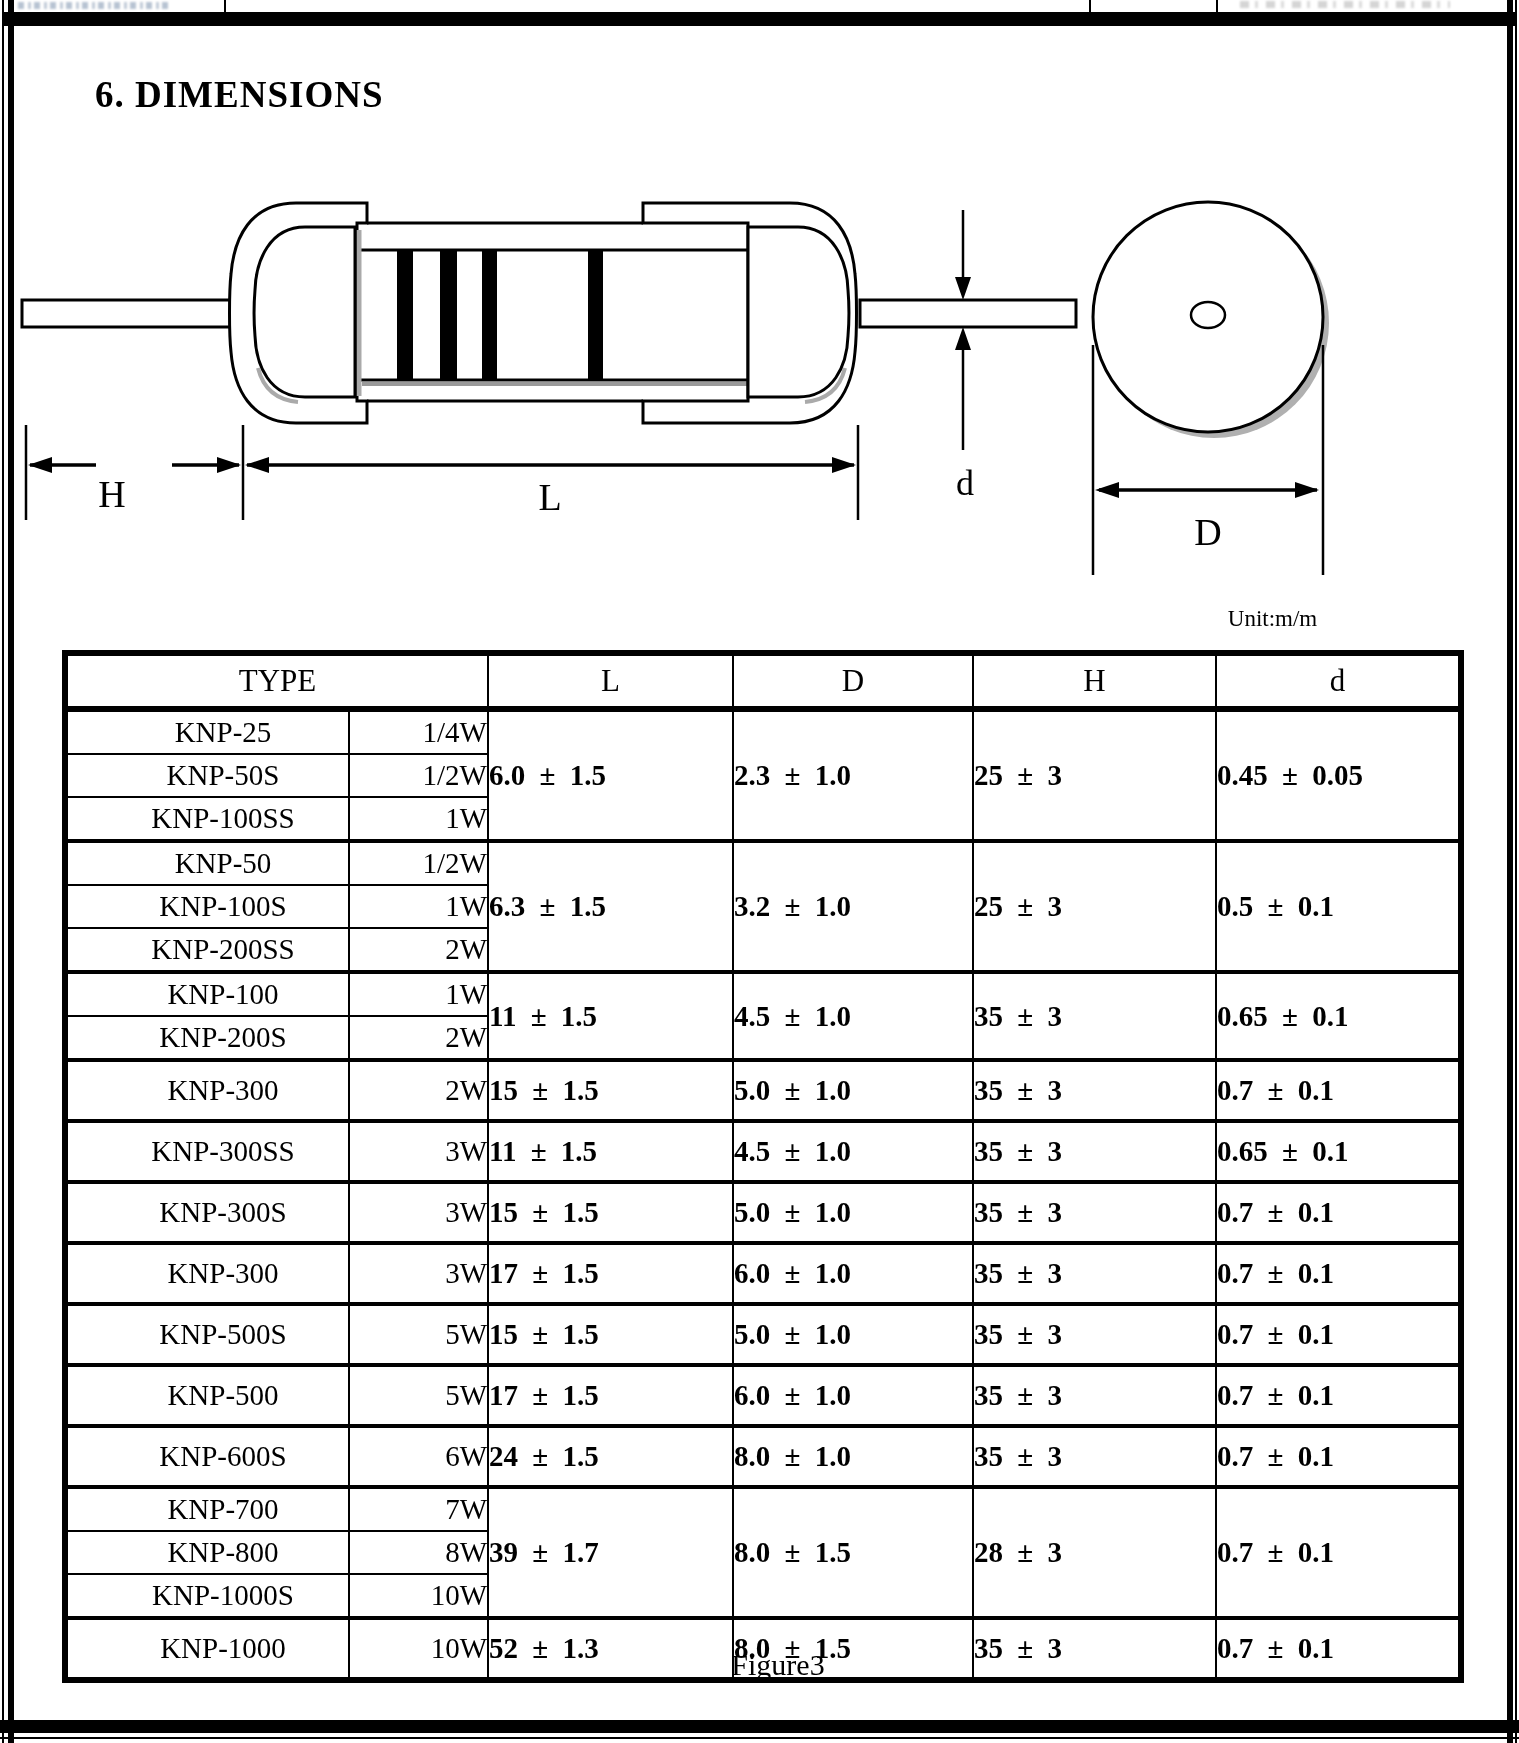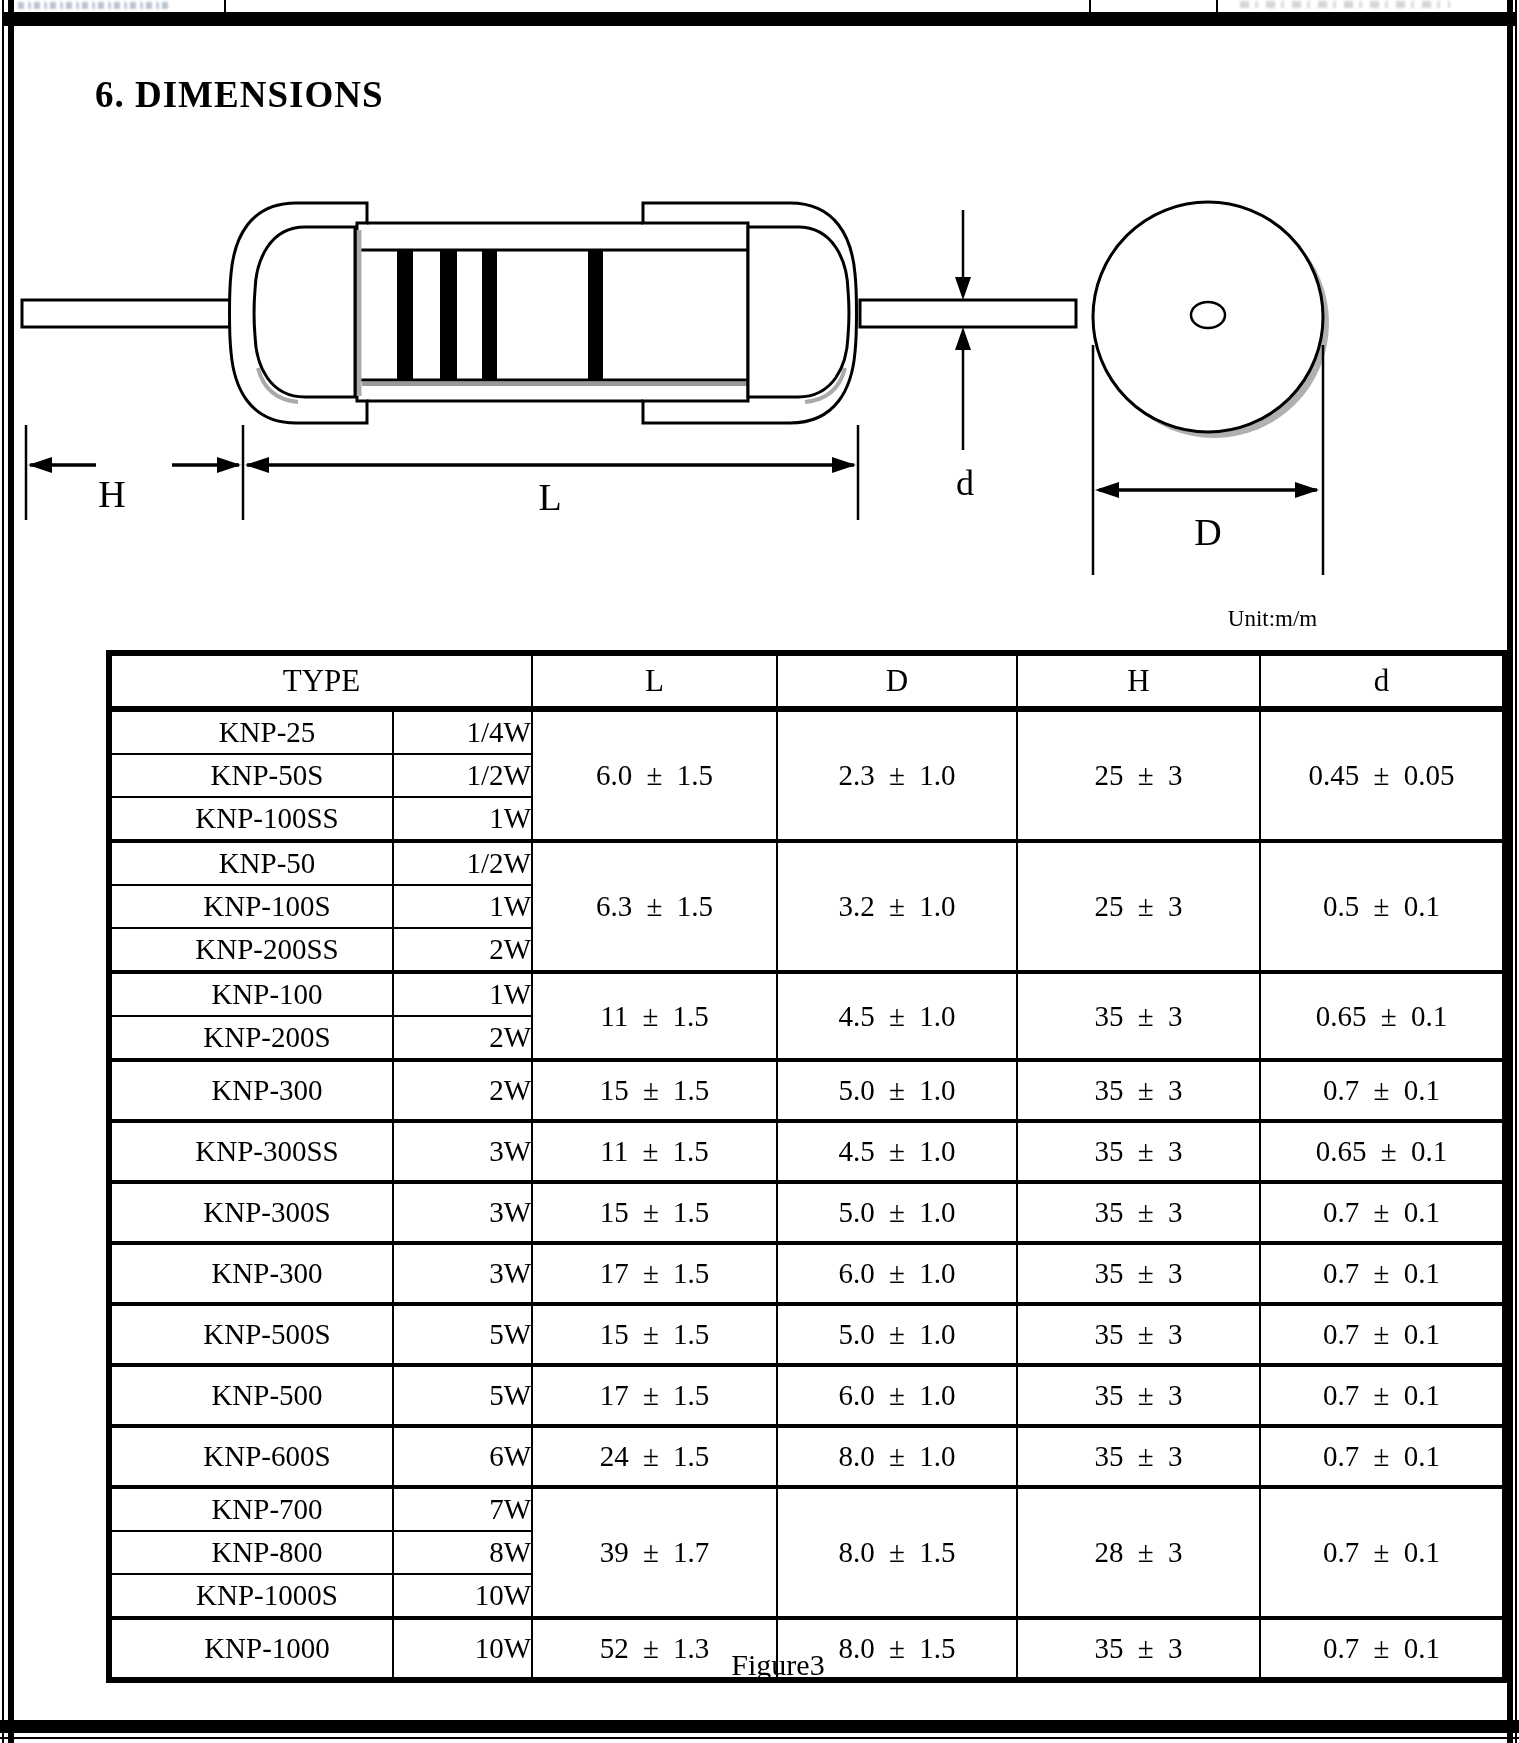--- a/index.html
+++ b/index.html
@@ -27,27 +27,27 @@
   .title{position:absolute;left:95px;top:73px;font-size:37px;font-weight:bold;letter-spacing:1px;}
   .unit{position:absolute;left:1100px;top:606px;width:345px;text-align:center;font-size:23px;}
   .caption{position:absolute;left:80px;top:1648px;width:1396px;text-align:center;font-size:30px;text-decoration:underline;}
 
   
   .diagram{position:absolute;left:0;top:160px;width:1519px;height:470px;}
   .diagram text{font-family:"Liberation Serif","DejaVu Serif",serif;fill:#000;}
 
   
   .tblwrap{position:absolute;left:62px;top:650px;width:1396px;}
-  table.dim{border-collapse:collapse;table-layout:fixed;width:1396px;border:6px solid #000;margin-left:44px;}
+  table.dim{border-collapse:collapse;table-layout:fixed;width:1396px;border:6px solid #000;}
   table.dim th,table.dim td{border:2px solid #000;font-weight:normal;font-size:29px;
       padding:0;overflow:hidden;white-space:nowrap;}
   table.dim th{font-size:31px;height:50px;border-bottom:6px solid #000;text-align:center;}
   table.dim td.type{text-align:center;padding-left:30px;}
   table.dim td.watt{text-align:right;}
-  table.dim td.val{text-align:center;word-spacing:7px;}
+  table.dim td.val{text-align:left;word-spacing:7px;font-weight:bold;}
   tr.sub td{height:41px;}
   tr.single td{height:57px;}
   tr.group-start td{border-top:4px solid #000;}
 </style>
 </head>
 <body>
 
 <div class="smudge-blue"></div>
 <div class="smudge-gray"></div>
 <div class="sliver-tick" style="left:224px;"></div>

